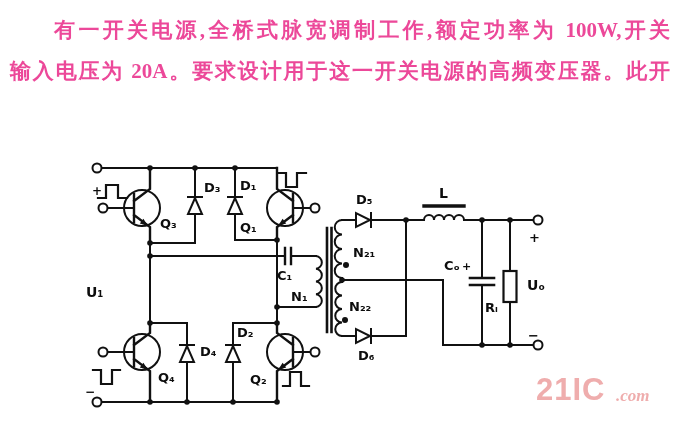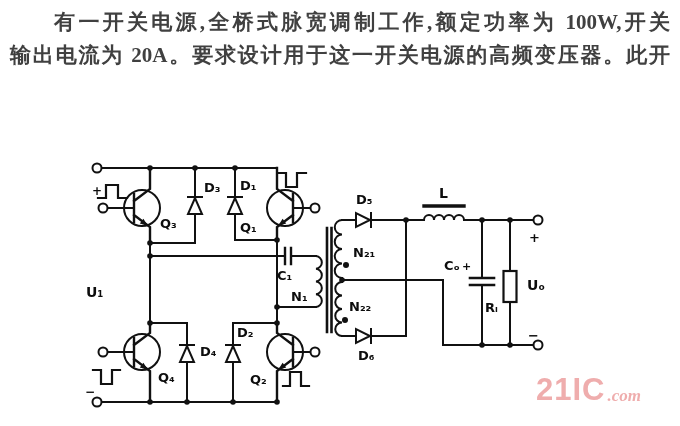--- a/index.html
+++ b/index.html
@@ -1,40 +1,40 @@
 <!DOCTYPE html>
 <html><head>
 <meta charset="utf-8">
 <style>
   html,body{margin:0;padding:0;background:#ffffff;}
   body{width:680px;height:426px;position:relative;overflow:hidden;
        font-family:"Liberation Serif","DejaVu Serif",serif;}
   .problem{position:absolute;left:10px;top:6px;width:660px;color:#000;}
   .tline{font-size:21px;font-weight:bold;line-height:33px;white-space:nowrap;
-         text-align:justify;text-align-last:justify;color:#404040;}
+         text-align:justify;text-align-last:justify;color:#ec4899;margin-top:8px;}
   .tline.indent{text-indent:2.1em;}
   .tline.last{text-align:left;text-align-last:left;}
   svg.circuit{position:absolute;left:0;top:140px;}
   svg text{font-family:"DejaVu Sans","Liberation Sans",sans-serif;
            font-weight:bold;fill:#0d0d0d;}
   .watermark{position:absolute;left:536px;top:374px;display:flex;align-items:flex-start;
              font-family:"Liberation Sans",sans-serif;user-select:none;}
   .wm-brand{font-size:31px;font-weight:bold;line-height:32px;letter-spacing:1px;}
   .wm-col{display:flex;flex-direction:column;margin-left:2px;}
   .wm-cn{font-size:13px;font-weight:bold;letter-spacing:1px;color:#fff;
          -webkit-text-stroke:1px currentColor;line-height:14px;}
   .wm-com{font-family:"Liberation Serif",serif;font-style:italic;font-weight:bold;
-          font-size:17px;line-height:16px;}
+          font-size:17px;line-height:16px;text-align:right;}
 </style>
 </head>
 <body>
 
 <div class="problem">
   <div class="tline indent">有一开关电源,全桥式脉宽调制工作,额定功率为 100W,开关</div>
-  <div class="tline">输出电流为 20A。要求设计用于这一开关电源的高频变压器。此开</div>
+  <div class="tline">输入电压为 20A。要求设计用于这一开关电源的高频变压器。此开</div>
 </div>
 
 <svg class="circuit" width="680" height="286" viewBox="0 0 680 286">
   <g stroke="#111" stroke-width="2" fill="none" stroke-linecap="square">
 
     <path d="
       M101,28 H277  M101,262 H277
       M150,103 V183  M277,100 V183
       M150,103 H195  M150,116 H285  M291,116 H316
       M277,167 H316  M235,100 H277  M150,183 H187  M233,183 H277

